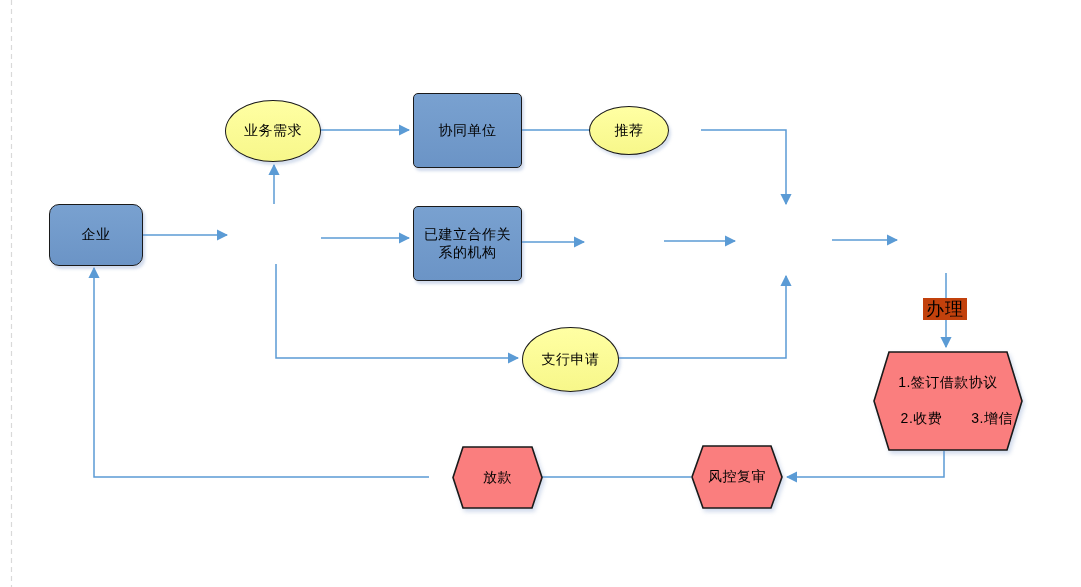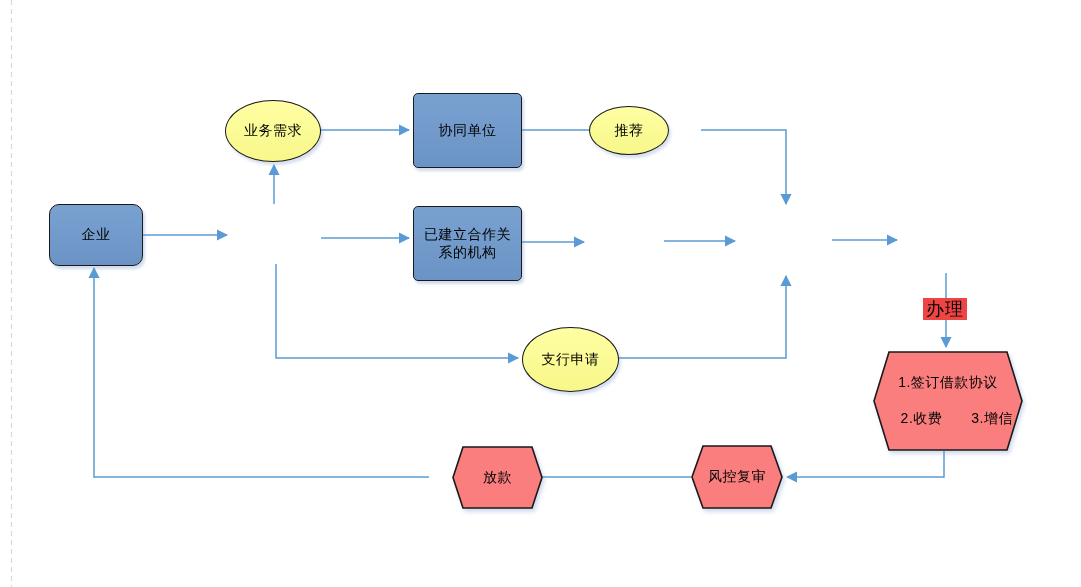--- a/index.html
+++ b/index.html
@@ -40,21 +40,21 @@
   #n-partner         {left:413px; top:206px; width:107px; height:73px;}
   #n-recletter       {left:588px; top:219px; width:76px;  height:45px;}
   #n-submit          {left:522px; top:327px; width:95px;  height:63px;}
   #n-jinkong         {left:739px; top:208px; width:93px;  height:64px;}
   #n-initialreview   {left:901px; top:209px; width:94px;  height:64px;}
   #n-agreement       {left:873px; top:351px; width:150px; height:100px;align-items:center;}
   #n-riskreview      {left:691px; top:445px; width:92px;  height:64px;}
   #n-disburse        {left:452px; top:446px; width:91px;  height:63px;}
   #edge-label-banli{
     position:absolute;left:923px;top:298px;width:44px;height:22px;z-index:4;
-    background:#ef4444;color:#000;font-size:18px;line-height:22px;text-align:center;letter-spacing:1px;
+    background:#c2410c;color:#000;font-size:18px;line-height:22px;text-align:center;letter-spacing:1px;
   }
   .edge-line{fill:none;stroke:#5b9bd5;stroke-width:1.5;}
   .guide{stroke:#d9d9d9;stroke-width:1.2;stroke-dasharray:5 4;}
 </style>
 </head>
 <body>
 
 <div id="stage">
 
   <svg id="edges" viewBox="0 0 1081 587" xmlns="http://www.w3.org/2000/svg">

